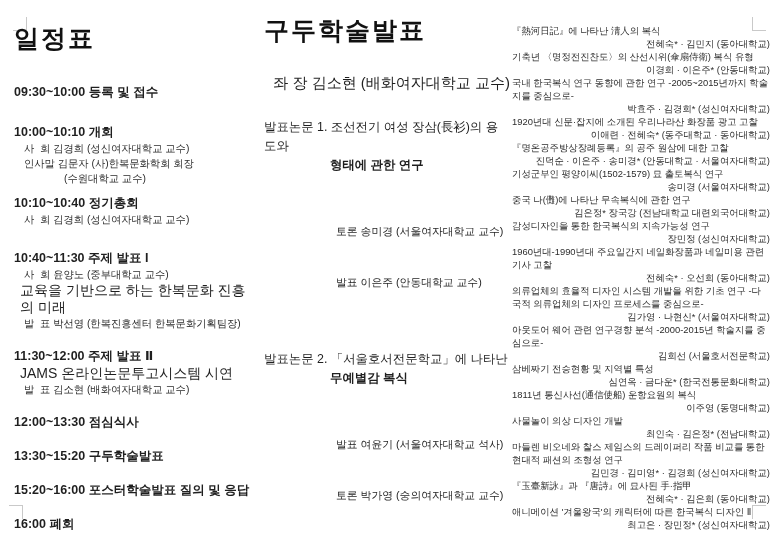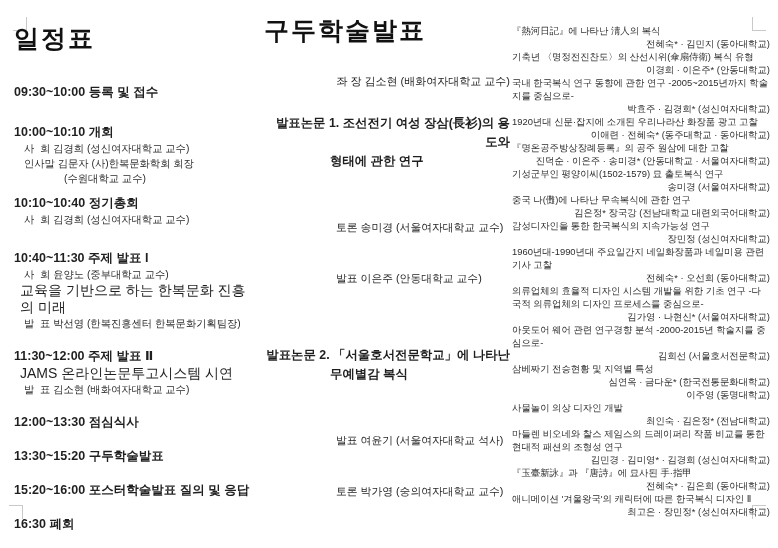--- a/index.html
+++ b/index.html
@@ -24,23 +24,23 @@
   #col-schedule .section-title { margin-bottom:32px; }
   .sch-item { margin-bottom:17px; }
   .sch-item.mb-lg { margin-bottom:23px; }
   .sch-item.mb-sm { margin-bottom:9px; }
   .sch-head { font-size:12.5px; font-weight:bold; line-height:17px; white-space:pre-wrap; }
   .sch-sub  { font-size:14px; font-weight:normal; line-height:17px; margin-left:6px; }
   .sch-detail { font-size:10.3px; line-height:15px; color:#2c2c2c; padding-left:10px; white-space:pre-wrap; }
 
   
   #col-oral { left:264px; top:16px; width:246px; }
-  .oral-chair { text-align:right; font-size:11px; margin-top:30px; }
+  .oral-chair { text-align:right; font-size:15px; margin-top:30px; }
   .paper { margin-top:25px; }
-  .paper-head { font-size:12.4px; font-weight:bold; line-height:19px;text-align:right; }
+  .paper-head { font-size:12.4px; font-weight:normal; line-height:19px; }
   .paper-line2 { font-size:12.4px; font-weight:bold; line-height:19px; padding-left:66px; }
   .paper-people { margin-top:14px; margin-left:72px; font-size:10.8px; line-height:17px; white-space:pre-wrap; }
 
   
   #col-poster-right { left:512px; top:24px; width:258px; }
   .pr-item { margin:0; }
   .pr-title { font-size:9.4px; line-height:13px; color:#2c2c2c; }
   .pr-authors { font-size:9.4px; line-height:13px; text-align:right; color:#2c2c2c; }
 
   
@@ -98,21 +98,21 @@
 
     <div class="sch-item">
       <div class="sch-head"><span>13:30~15:20</span> <span>구두학술발표</span></div>
     </div>
 
     <div class="sch-item">
       <div class="sch-head"><span>15:20~16:00</span> <span>포스터학술발표 질의 및 응답</span></div>
     </div>
 
     <div class="sch-item">
-      <div class="sch-head"><span>16:30</span> <span>폐회</span></div>
+      <div class="sch-head"><span>16:00</span> <span>폐회</span></div>
     </div>
   </div>
 
   <div class="col" id="col-oral">
     <h1 class="section-title">구두학술발표</h1>
     <div class="oral-chair">좌 장 김소현 (배화여자대학교 교수)</div>
 
     <div class="paper">
       <div class="paper-head"><span>발표논문 1.</span> <span>조선전기 여성 장삼(長衫)의 용도와</span></div>
       <div class="paper-line2">형태에 관한 연구</div>
@@ -177,20 +177,21 @@
     </div>
     <div class="pr-item">
       <div class="pr-title">아웃도어 웨어 관련 연구경향 분석 -2000-2015년 학술지를 중심으로-</div>
       <div class="pr-authors">김희선 (서울호서전문학교)</div>
     </div>
     <div class="pr-item">
       <div class="pr-title">삼베짜기 전승현황 및 지역별 특성</div>
       <div class="pr-authors">심연옥 · 금다운* (한국전통문화대학교)</div>
     </div>
     <div class="pr-item">
+      <div class="pr-title">1811년 통신사선(通信使船) 운항요원의 복식</div>
       <div class="pr-authors">이주영 (동명대학교)</div>
     </div>
     <div class="pr-item">
       <div class="pr-title">사물놀이 의상 디자인 개발</div>
       <div class="pr-authors">최인숙 · 김은정* (전남대학교)</div>
     </div>
     <div class="pr-item">
       <div class="pr-title">마들렌 비오네와 찰스 제임스의 드레이퍼리 작품 비교를 통한 현대적 패션의 조형성 연구</div>
       <div class="pr-authors">김민경 · 김미영* · 김경희 (성신여자대학교)</div>
     </div>

